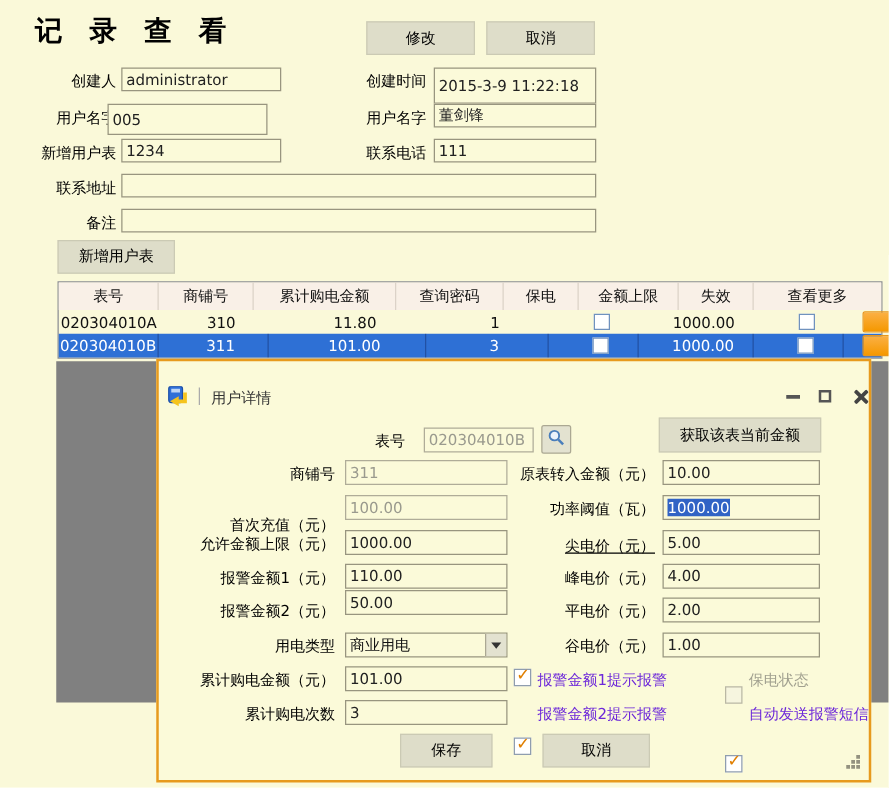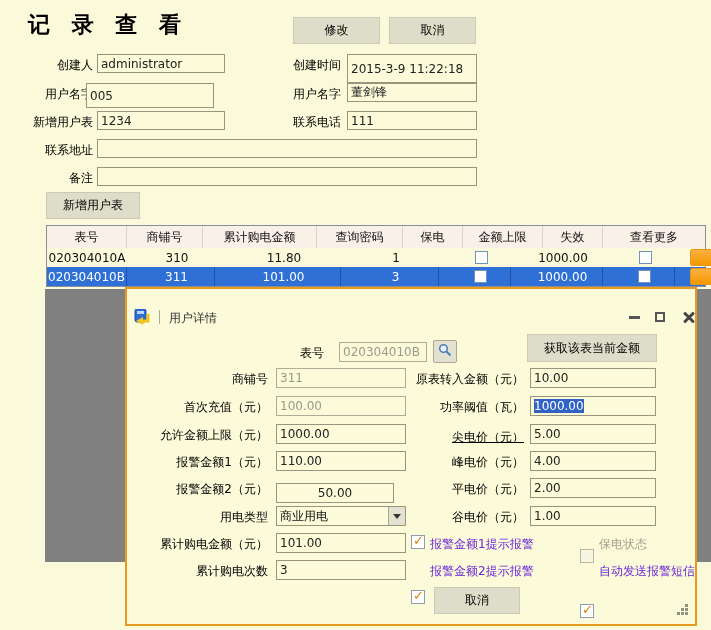--- a/index.html
+++ b/index.html
@@ -165,31 +165,31 @@
       <svg width="14" height="14" viewBox="0 0 14 14">
         <circle cx="5.5" cy="5.5" r="3.8" fill="#EAF2FB" stroke="#4A7EBB" stroke-width="1.5"></circle>
         <line x1="8.5" y1="8.5" x2="12.5" y2="12.5" stroke="#4A7EBB" stroke-width="2"></line>
       </svg>
     </button>
     <button class="abs btn" style="left:400px;top:45px;width:130px;height:28px;">获取该表当前金额</button>
 
     <div class="dlbl" style="left:10px;top:82px;width:131px;">商铺号</div>
     <input class="ipt dis dipt" style="left: 149px; top: 79px; width: 130px;" readonly="" value="311">
 
-    <div class="dlbl" style="left:10px;top:110px;width:131px;">首次充值（元）</div>
+    <div class="dlbl" style="left:10px;top:123px;width:131px;">首次充值（元）</div>
     <input class="ipt dis dipt" style="left: 149px; top: 107px; width: 130px;" readonly="" value="100.00">
 
     <div class="dlbl" style="left:10px;top:138px;width:131px;">允许金额上限（元）</div>
     <input class="ipt dipt" style="left: 149px; top: 135px; width: 130px;" readonly="" value="1000.00">
 
     <div class="dlbl" style="left:10px;top:165px;width:131px;">报警金额1（元）</div>
     <input class="ipt dipt" style="left: 149px; top: 162px; width: 130px;" readonly="" value="110.00">
 
     <div class="dlbl" style="left:10px;top:192px;width:131px;">报警金额2（元）</div>
-    <input class="ipt dipt" style="left: 149px; top: 194px; width: 118px; text-align: center;" readonly="" value="50.00">
+    <input class="ipt dipt" style="left: 149px; top: 183px; width: 130px;" readonly="" value="50.00">
 
     <div class="dlbl" style="left:10px;top:220px;width:131px;">用电类型</div>
     <div class="combo" style="top:217px;">
       <span class="val">商业用电</span>
       <span class="combo-btn">
           <i class="tri"></i>
         </span>
     </div>
 
     <div class="dlbl" style="left:10px;top:247px;width:131px;">累计购电金额（元）</div>
@@ -219,18 +219,19 @@
     <div class="cb2 checked abs" style="left:284px;top:246px;"></div>
     <div class="cbrow-label" style="left:303px;top:247px;">报警金额1提示报警</div>
     <div class="cb2 dis abs" style="left:453px;top:246px;"></div>
     <div class="cbrow-label dis" style="left:472px;top:247px;">保电状态</div>
 
     <div class="cb2 checked abs" style="left:284px;top:273px;"></div>
     <div class="cbrow-label" style="left:303px;top:274px;">报警金额2提示报警</div>
     <div class="cb2 checked abs" style="left:453px;top:273px;"></div>
     <div class="cbrow-label" style="left:472px;top:274px;">自动发送报警短信</div>
 
+    <button class="abs btn" style="left:193px;top:298px;width:74px;height:27px;">保存</button>
     <button class="abs btn" style="left:307px;top:298px;width:86px;height:27px;">取消</button>
 
     <div class="grip"></div>
   </div>
 
 </div>
 
 </body></html>

